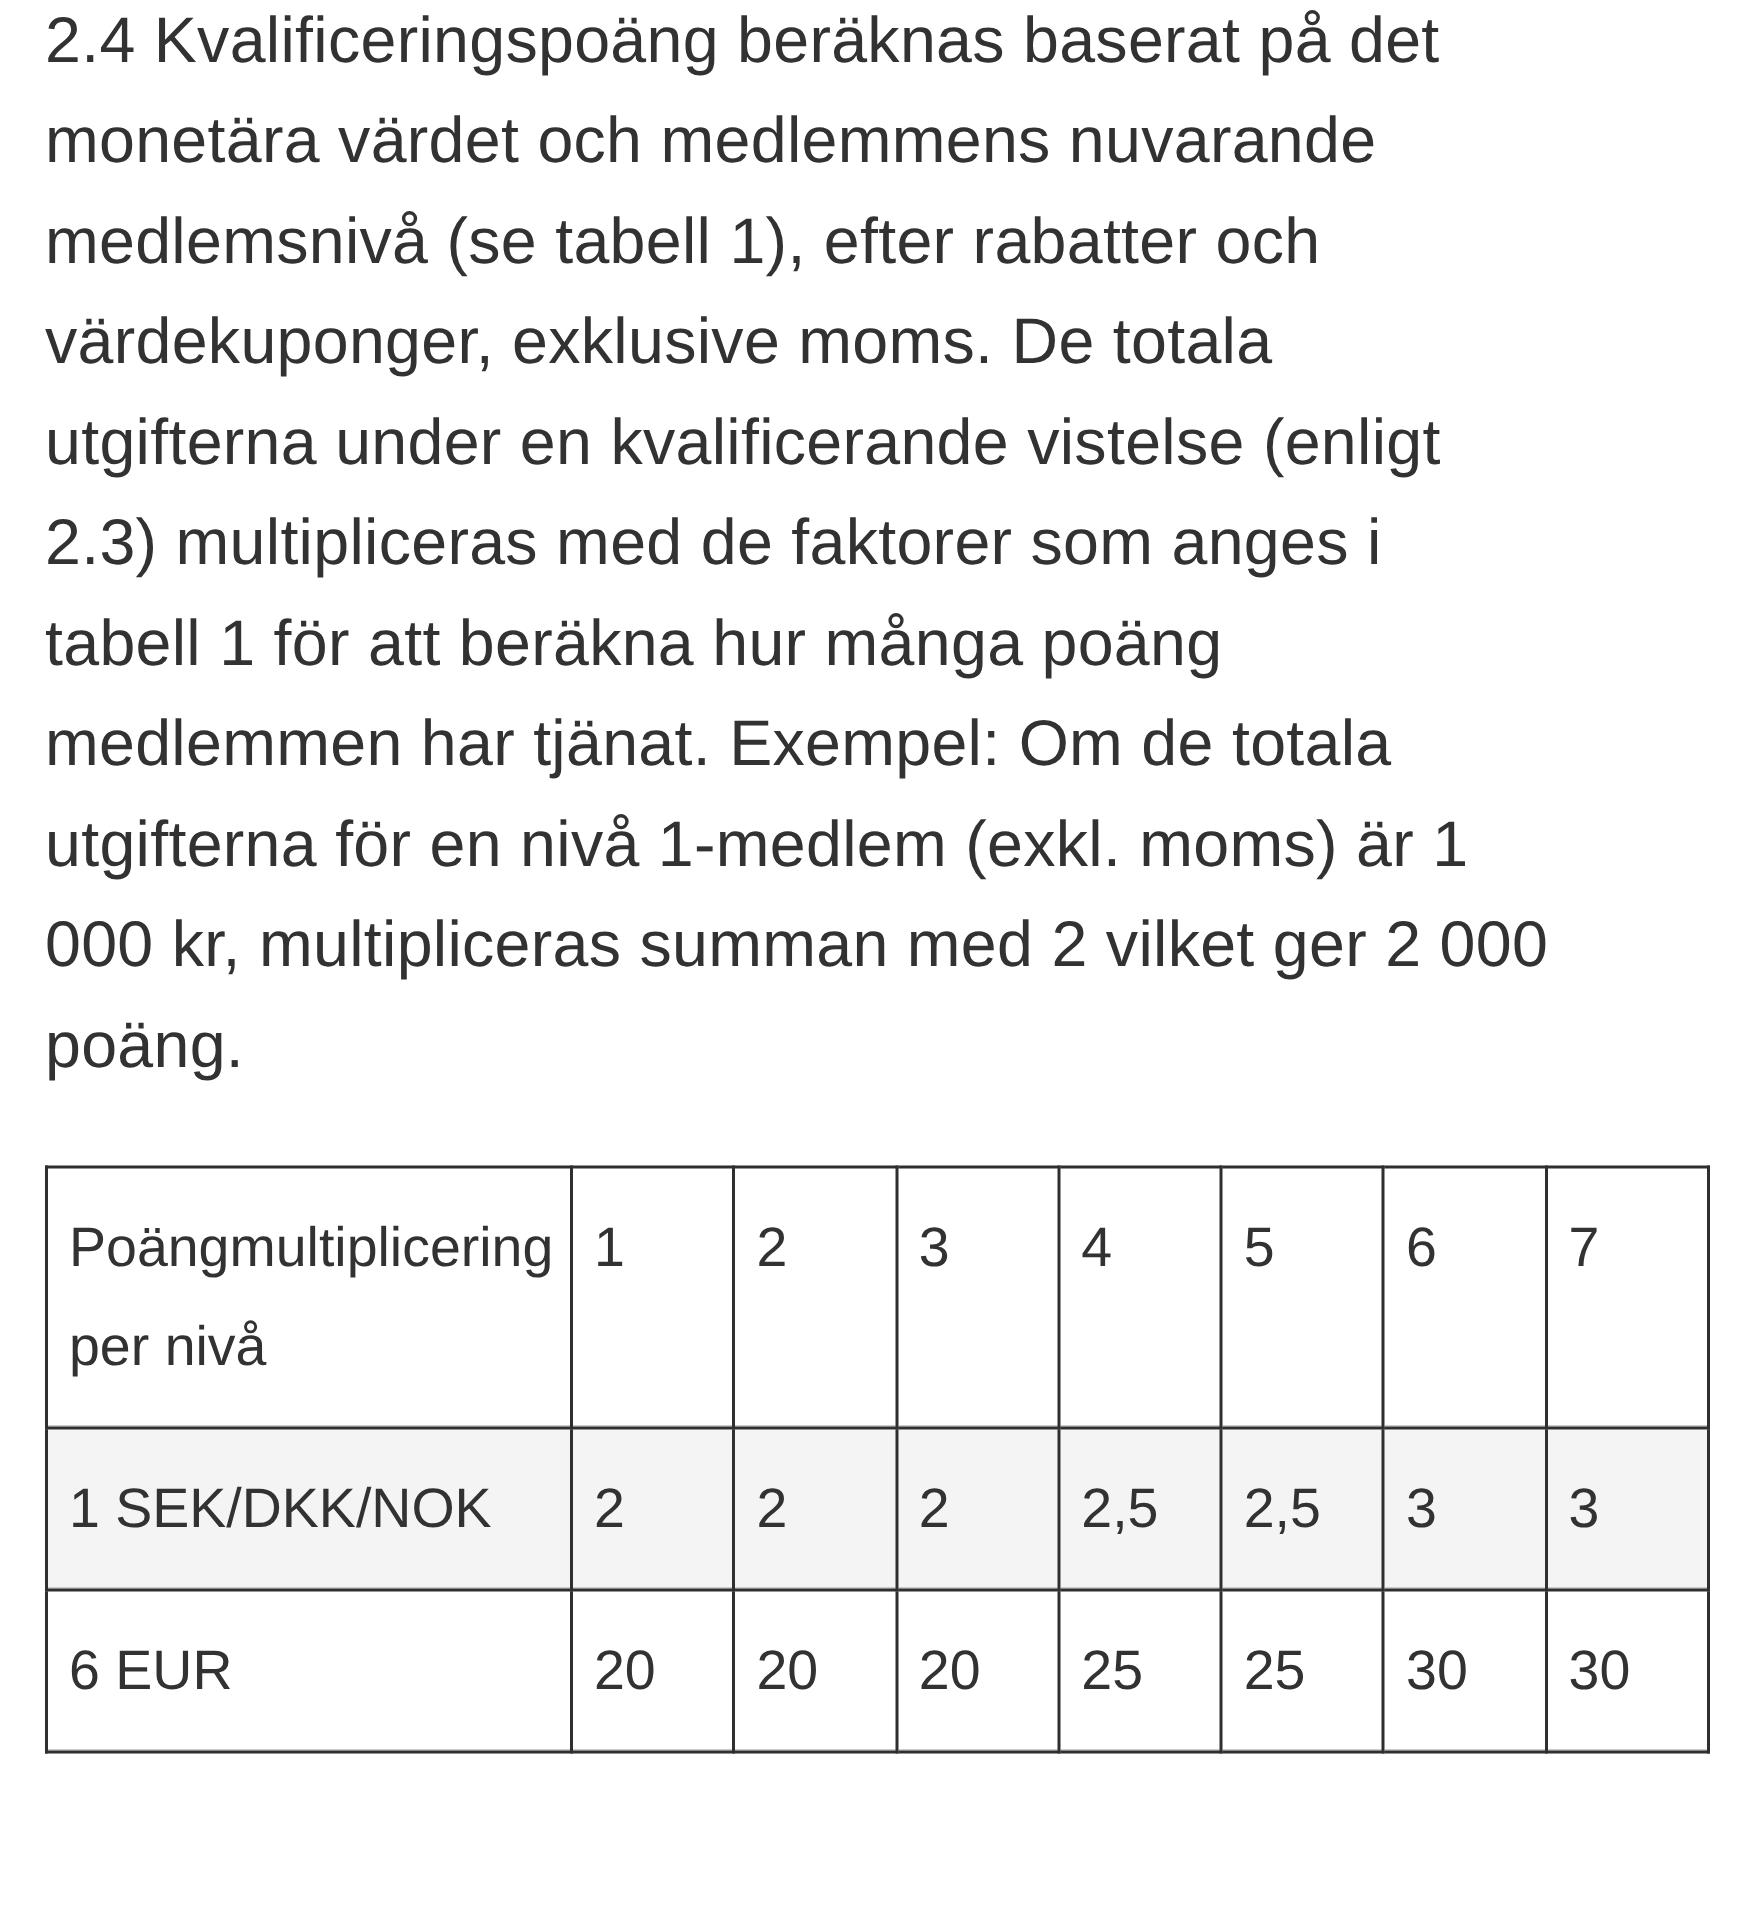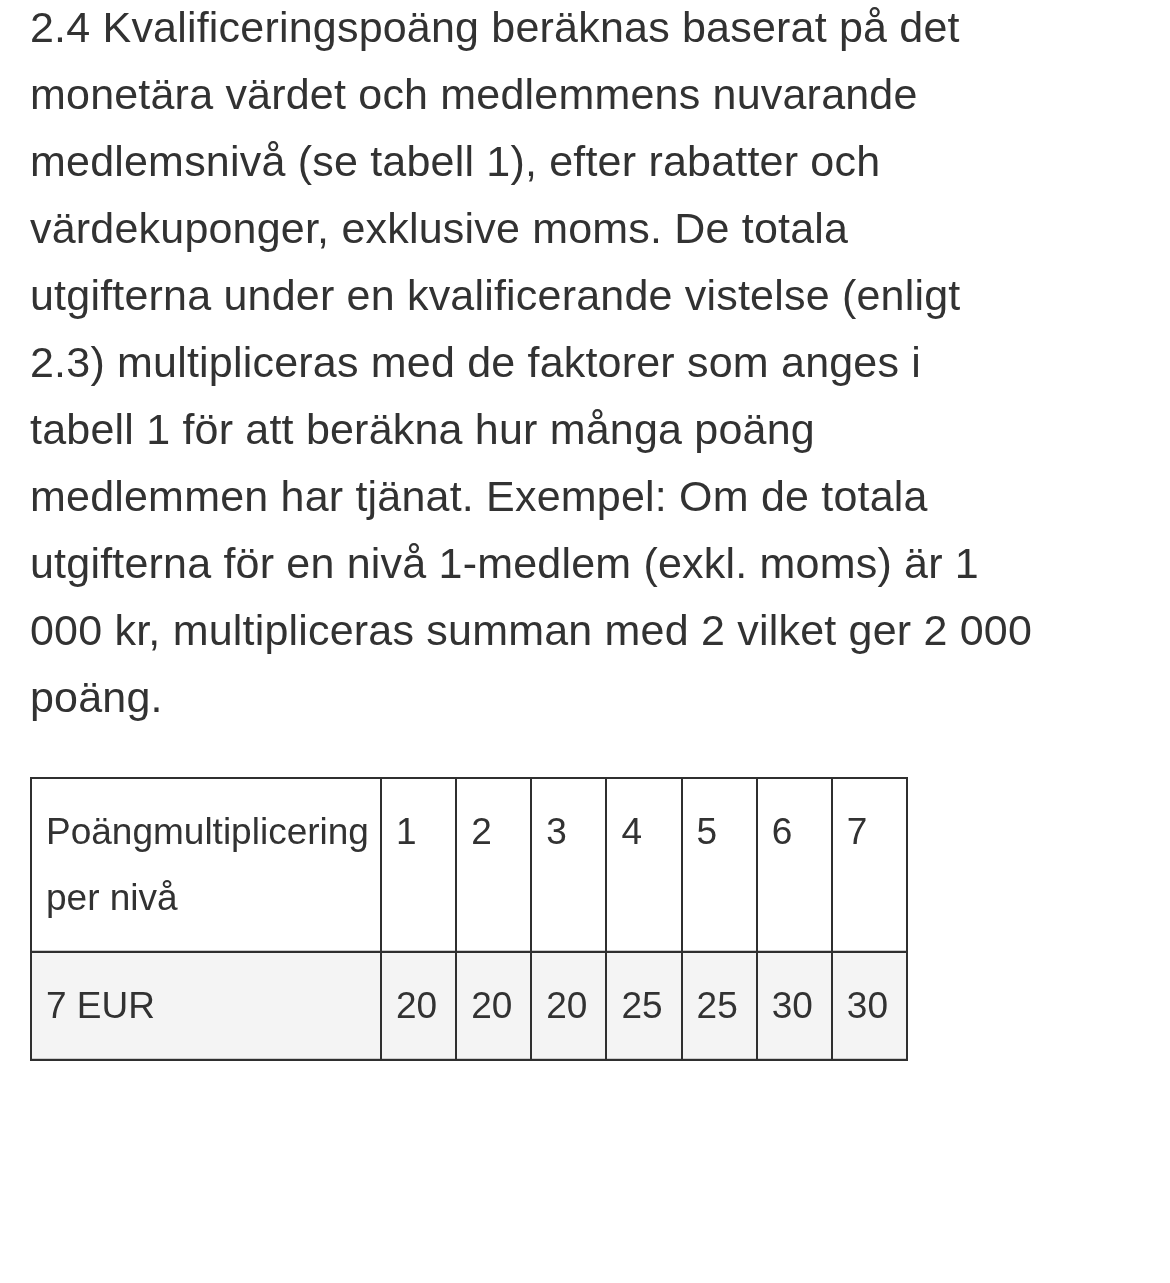--- a/index.html
+++ b/index.html
@@ -20,21 +20,21 @@
   .body-text {
     margin: -6px 0 46px 0;
     font-size: 43px;
     line-height: 67px;
     letter-spacing: 0.2px;
     white-space: pre-line; 
   }
   table.points-table {
     border-collapse: collapse;
     table-layout: fixed;
-    width: 878px;
+    width: 1110px;
   }
   col.label-col { width: 350px; }
   .points-table th,
   .points-table td {
     border: 2px solid #2f2f2f;
     box-shadow: inset 0 -1px 0 #cbcbcb; 
     padding: 20px 14px;
     font-size: 37px;
     line-height: 66px;
     font-weight: normal;
@@ -87,21 +87,31 @@
         <th>2</th>
         <th>3</th>
         <th>4</th>
         <th>5</th>
         <th>6</th>
         <th>7</th>
       </tr>
     </thead>
     <tbody>
       <tr>
-        <td class="row-label">7 EUR</td>
+        <td class="row-label">1 SEK/DKK/NOK</td>
+        <td>2</td>
+        <td>2</td>
+        <td>2</td>
+        <td>2,5</td>
+        <td>2,5</td>
+        <td>3</td>
+        <td>3</td>
+      </tr>
+      <tr>
+        <td class="row-label">6 EUR</td>
         <td>20</td>
         <td>20</td>
         <td>20</td>
         <td>25</td>
         <td>25</td>
         <td>30</td>
         <td>30</td>
       </tr>
     </tbody>
   </table>

